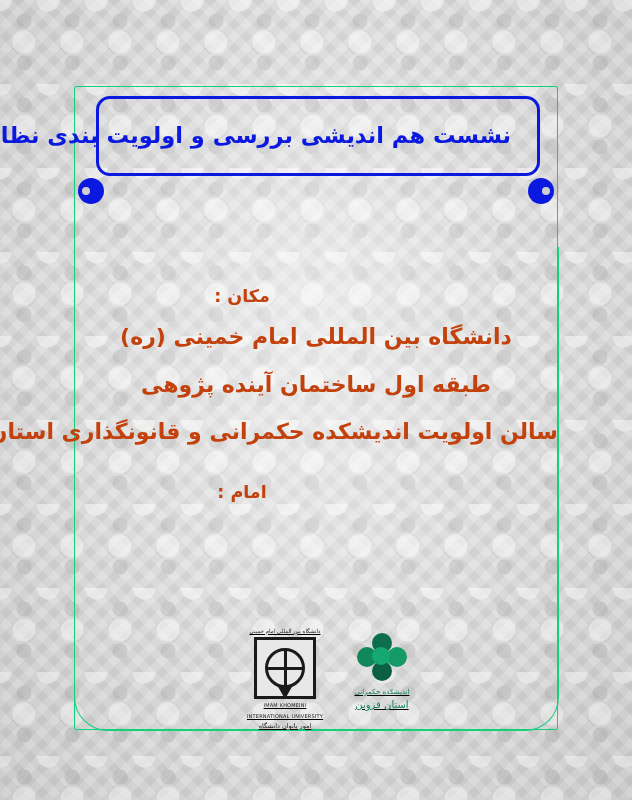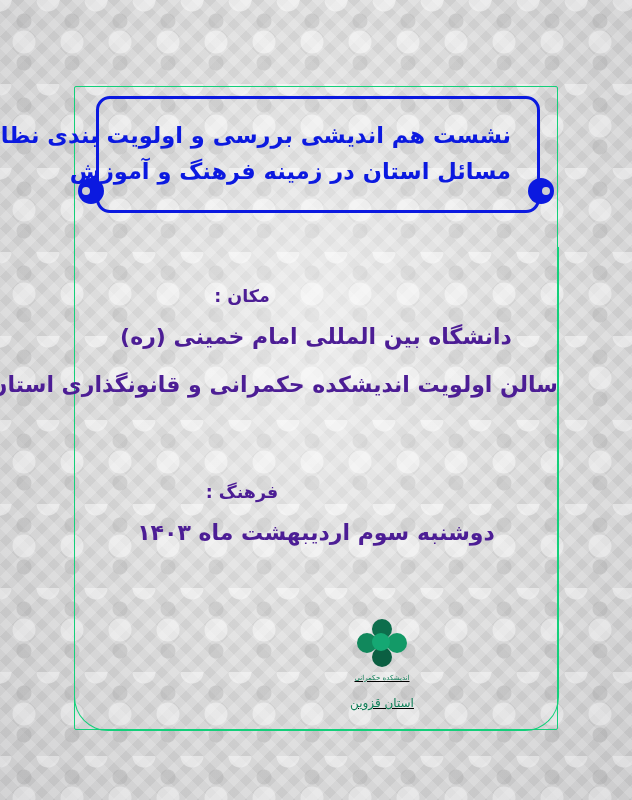--- a/index.html
+++ b/index.html
@@ -92,21 +92,21 @@
   }
   .title-deco.left::after { left: 4px; }
   .title-deco.right::after { right: 4px; }
 
   
   .body-block {
     position: absolute;
     left: 74px; right: 74px;
     direction: rtl;
     text-align: center;
-    color: #4c1d95;
+    color: #c2410c;
     font-weight: bold;
   }
   .place-block { top: 280px; }
   .time-block { top: 476px; }
   .label {
     font-size: 17.5px;
     line-height: 1.9;
     padding-right: 70px;
     text-align: center;
   }
@@ -200,54 +200,60 @@
   .p3 { left: 18px; top: 28px; transform: rotate(135deg); background:#0b5f42; }
   .p4 { left: 3px; top: 14px; transform: rotate(-135deg); background:#11885c; }
   .p5 { left: 18px; top: 14px; transform: rotate(0deg); border-radius:50%; background:#15a873; width:18px; height:18px; }
   .think-curve {
     font-size: 7px;
     color: #0f7f57;
     direction: rtl;
     line-height: 1.6;
   }
   .think-sub {
-    font-size: 12px;
+    font-size: 10px;
     color: #0f7f57;
     direction: rtl;
-    margin-top: 12px;
+    margin-top: 1px;
   }
 </style>
 </head>
 <body>
 
 <div class="poster">
   <div class="bg-pattern"></div>
   <div class="bg-vignette"></div>
 
   <div class="frame"></div>
 
   <div class="title-box">
     <div class="title-line">نشست هم اندیشی بررسی و اولویت بندی نظام</div>
-    <div class="title-line">مسائل استان  در زمینه فرهنگ و آموزش</div>
   </div>
   <div class="title-deco left"></div>
   <div class="title-deco right"></div>
 
   <div class="body-block place-block">
     <div class="label">مکان :</div>
     <div class="line">دانشگاه بین المللی امام خمینی (ره)</div>
+    <div class="line">طبقه اول ساختمان آینده پژوهی</div>
     <div class="line">سالن اولویت اندیشکده حکمرانی و قانونگذاری استان قزوین</div>
   </div>
 
   <div class="body-block time-block">
-    <div class="label">فرهنگ :</div>
-    <div class="line">دوشنبه سوم اردیبهشت ماه ۱۴۰۳</div>
+    <div class="label">امام :</div>
   </div>
 
   <div class="logos">
+    <div class="logo logo-ikiu">
+      <div class="arc-text">دانشگاه بین المللی امام خمینی</div>
+      <div class="mark"></div>
+      <div class="en-text">IMAM KHOMEINI</div>
+      <div class="en-text">INTERNATIONAL UNIVERSITY</div>
+      <div class="fa-small">امور بانوان دانشگاه</div>
+    </div>
 
     <div class="logo logo-think">
       <div class="mark">
         <span class="petal p1"></span>
         <span class="petal p2"></span>
         <span class="petal p3"></span>
         <span class="petal p4"></span>
         <span class="petal p5"></span>
       </div>
       <div class="think-curve">اندیشکده حکمرانی</div>

